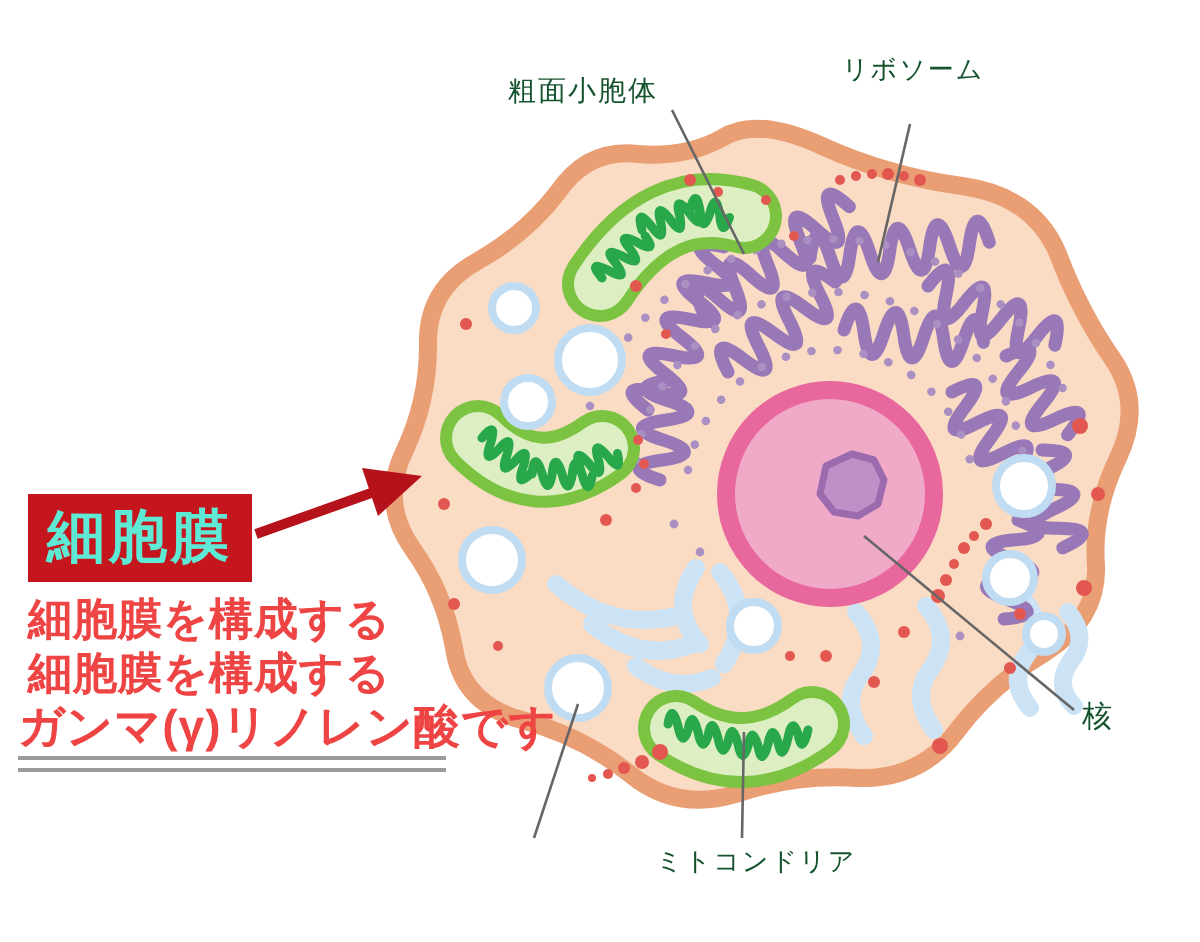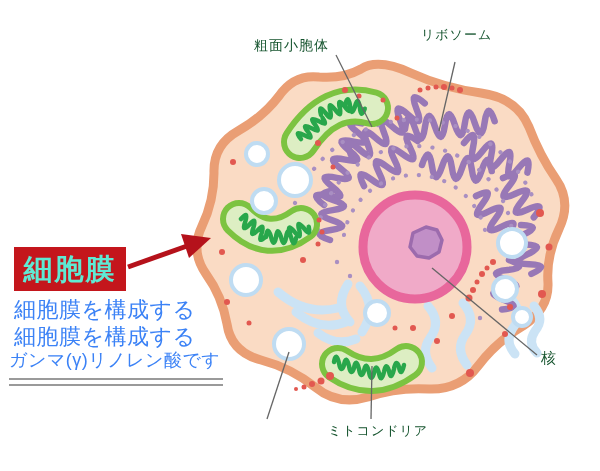--- a/index.html
+++ b/index.html
@@ -15,24 +15,24 @@
   .lbl-rough-er{left:254px;top:37px;font-size:14px;}
   .lbl-ribosome{left:421px;top:26px;}
   .lbl-nucleus{left:541px;top:349px;font-size:15px;}
   .lbl-lysosome{left:231px;top:421px;}
   .lbl-mitochondria{left:328px;top:422px;}
   .callout-head{
     position:absolute;left:14px;top:247px;width:112px;height:44px;
     background:#c4161c;color:#5eead4;font-size:29px;font-weight:bold;
     text-align:center;line-height:44px;letter-spacing:2px;
   }
-  .desc{position:absolute;color:#3b82f6;font-weight:normal;white-space:nowrap;letter-spacing:0.5px;}
+  .desc{position:absolute;color:#ef4444;font-weight:bold;white-space:nowrap;letter-spacing:0.5px;}
   .desc-1{left:14px;top:295px;font-size:22px;}
   .desc-2{left:14px;top:322px;font-size:22px;}
-  .desc-3{left:9px;top:348px;font-size:18px;}
+  .desc-3{left:9px;top:348px;font-size:23px;}
   .double-underline{
     position:absolute;left:9px;top:378px;width:214px;height:4px;
     border-top:2px solid #9a9a9a;border-bottom:2px solid #9a9a9a;
   }
   
   .membrane{fill:#fadbc4;stroke:#ea9e74;stroke-width:9;}
   .er{fill:none;stroke:#9878b6;stroke-width:6.5;stroke-linecap:round;}
   .pdots{fill:none;stroke:#a98fc2;stroke-width:4.2;stroke-linecap:round;stroke-dasharray:0.1 13;}
   .pdot{fill:#a98fc2;}
   .ser{fill:none;stroke:#cbe3f5;stroke-width:9;stroke-linecap:round;}

